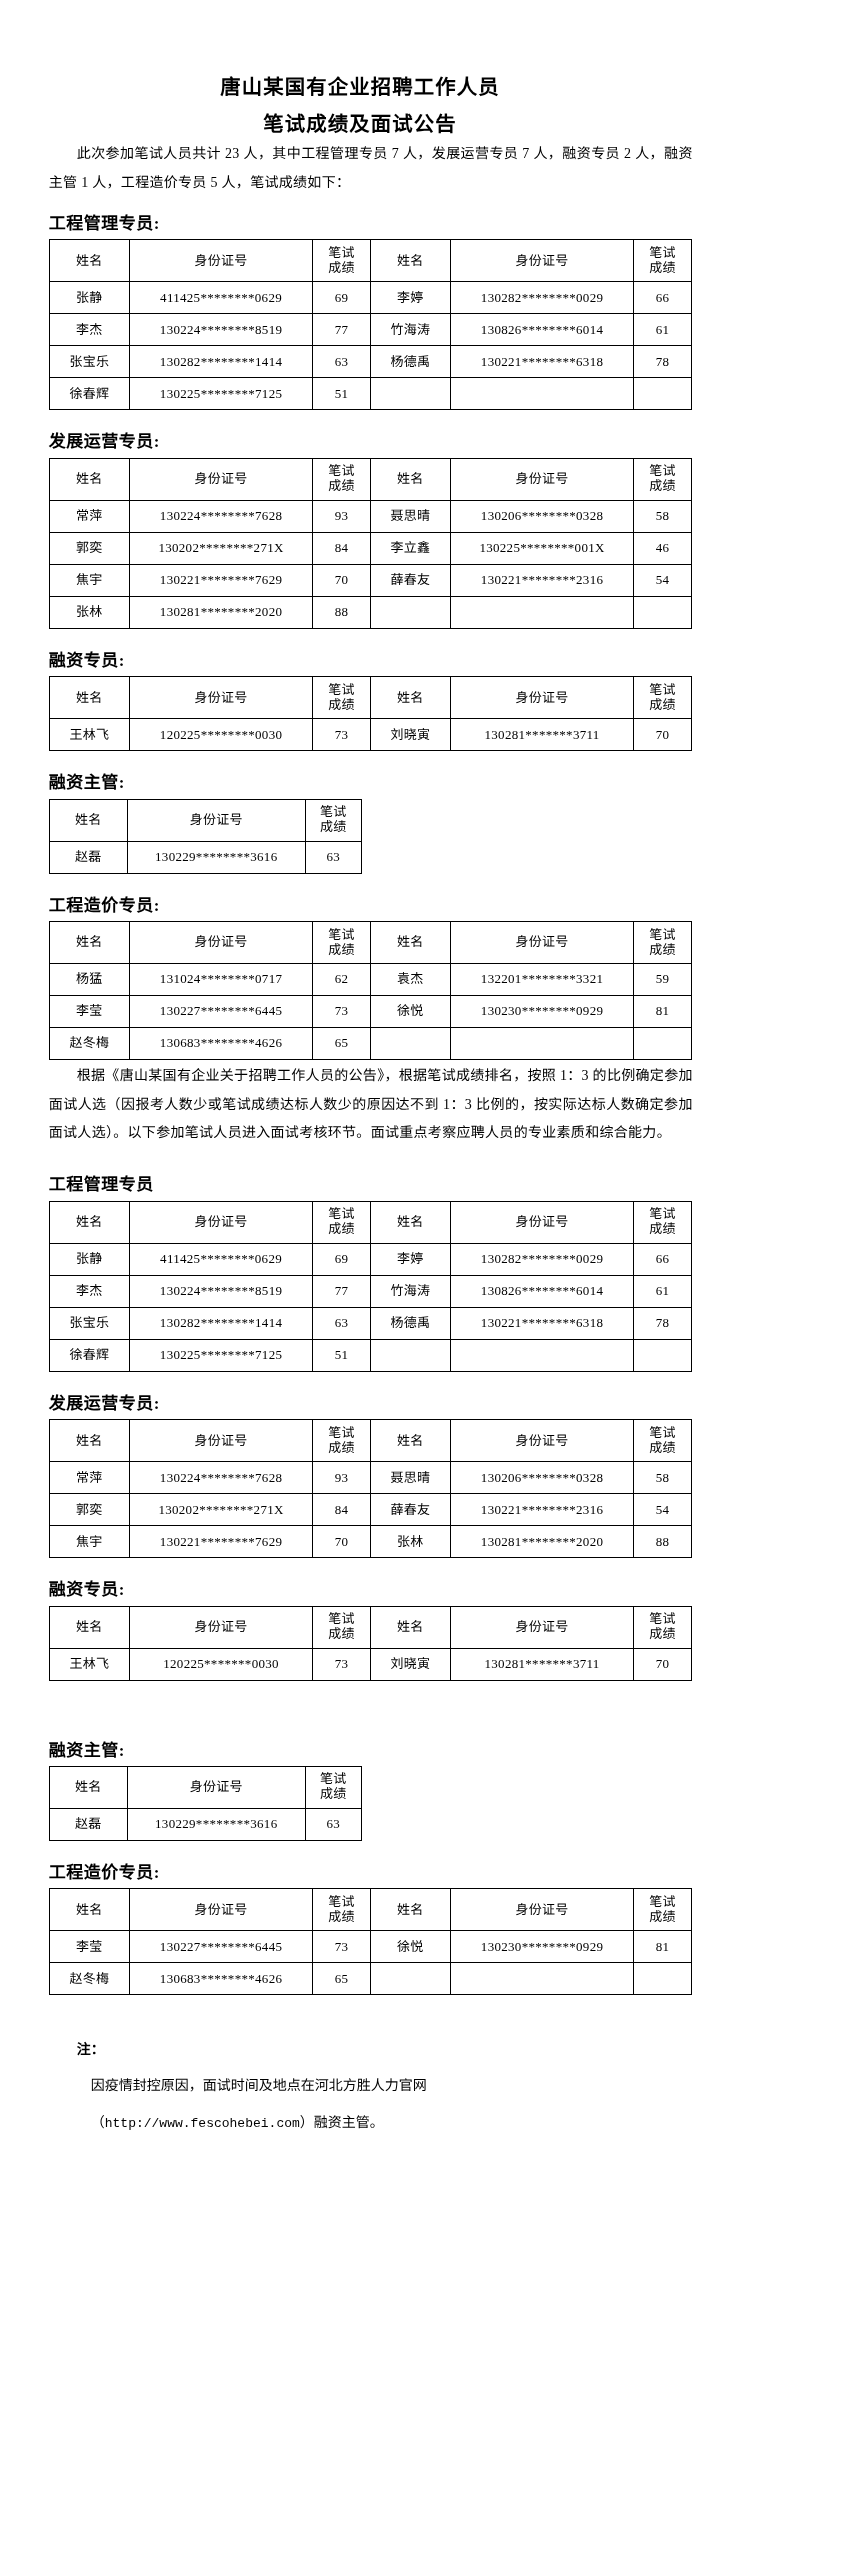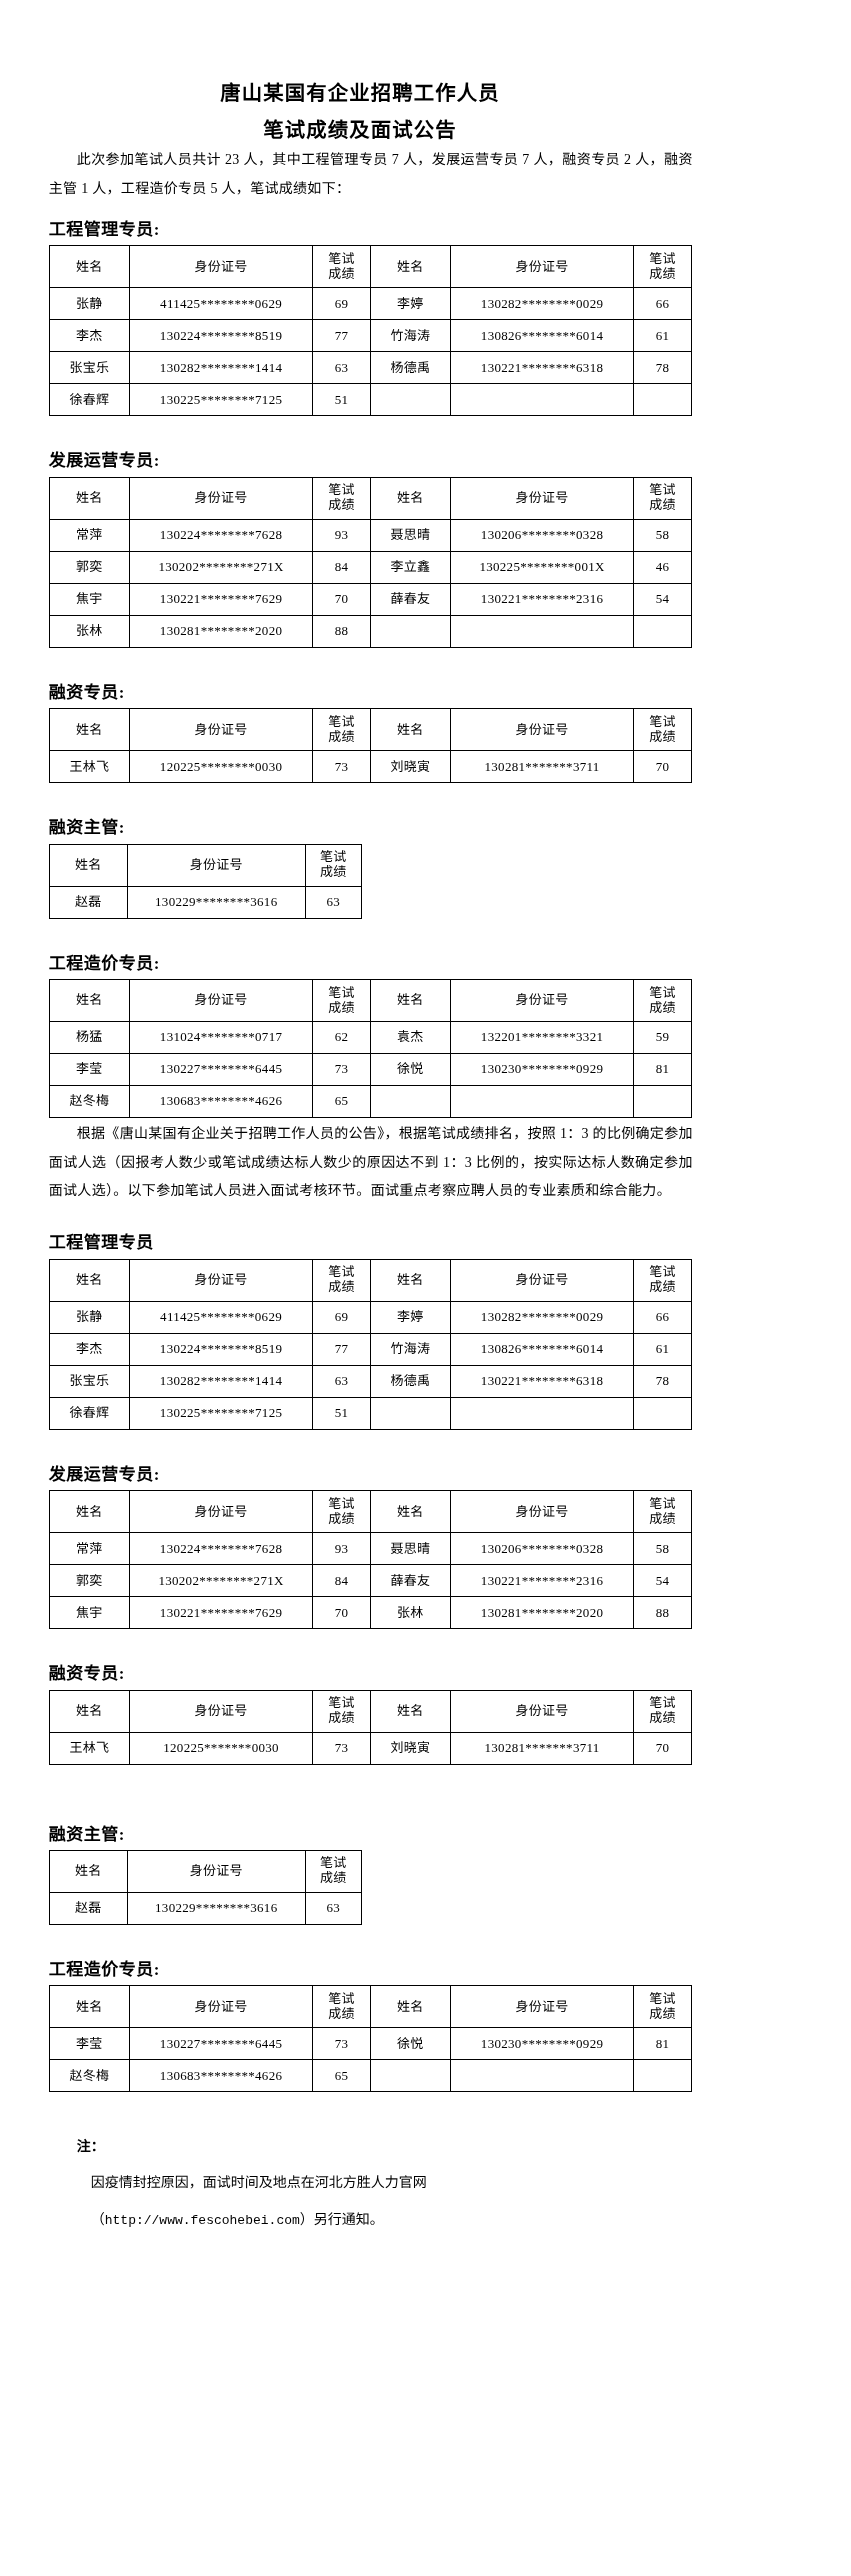--- a/index.html
+++ b/index.html
@@ -12,21 +12,21 @@
     width: 852px;
     min-height: 2576px;
     font-family: "Liberation Serif", "DejaVu Serif", serif;
     color: #000000;
     -webkit-font-smoothing: none;
   }
   .page {
     width: 720px;
     min-height: 2576px;
     box-sizing: border-box;
-    padding: 6px;
+    padding: 0;
     position: relative;
     background: #ffffff;
   }
   .doc-title {
     text-align: center;
     font-size: 20.4px;
     font-weight: bold;
     letter-spacing: 1.1px;
     line-height: 1.6;
     padding-top: 71px;
@@ -55,21 +55,21 @@
   .para-criteria { margin-top: 30px; margin-bottom: 11.8px; }
 
   .section-label {
     font-size: 17px;
     font-weight: bold;
     margin: 16px 0 4.3px 0;
     letter-spacing: 0.5px;
     line-height: 1.3;
   }
   .section-label.tight { margin-top: 27px; }
-  .section-label.loose { margin-top: 34px; }
+  .section-label.loose { margin-top: 21px; }
 
   table.score-table {
     border-collapse: collapse;
     table-layout: fixed;
     width: 643px;
     margin: 0 0 2.1px 0;
     font-size: 13px;
   }
   table.score-table.narrow { width: 309px; }
   table.score-table td,
@@ -559,20 +559,20 @@
             <td class="cell-empty"></td>
             <td class="cell-empty"></td>
             <td class="cell-empty"></td>
           </tr>
       </tbody>
     </table>
 
     <div class="note-block">
       <p class="note-title">注：</p>
       <p class="note-body">因疫情封控原因，面试时间及地点在河北方胜人力官网</p>
-      <p class="note-body"><span>（</span><span class="url">http://www.fescohebei.com</span><span>）另行通知。</span></p>
+      <p class="note-body"><span>（</span><span class="url">http://www.fescohebei.com</span><span>）融资主管。</span></p>
     </div>
 
     <div class="bottom-pad"></div>
 
   </div>
 </div>
 
 
 </body></html>

